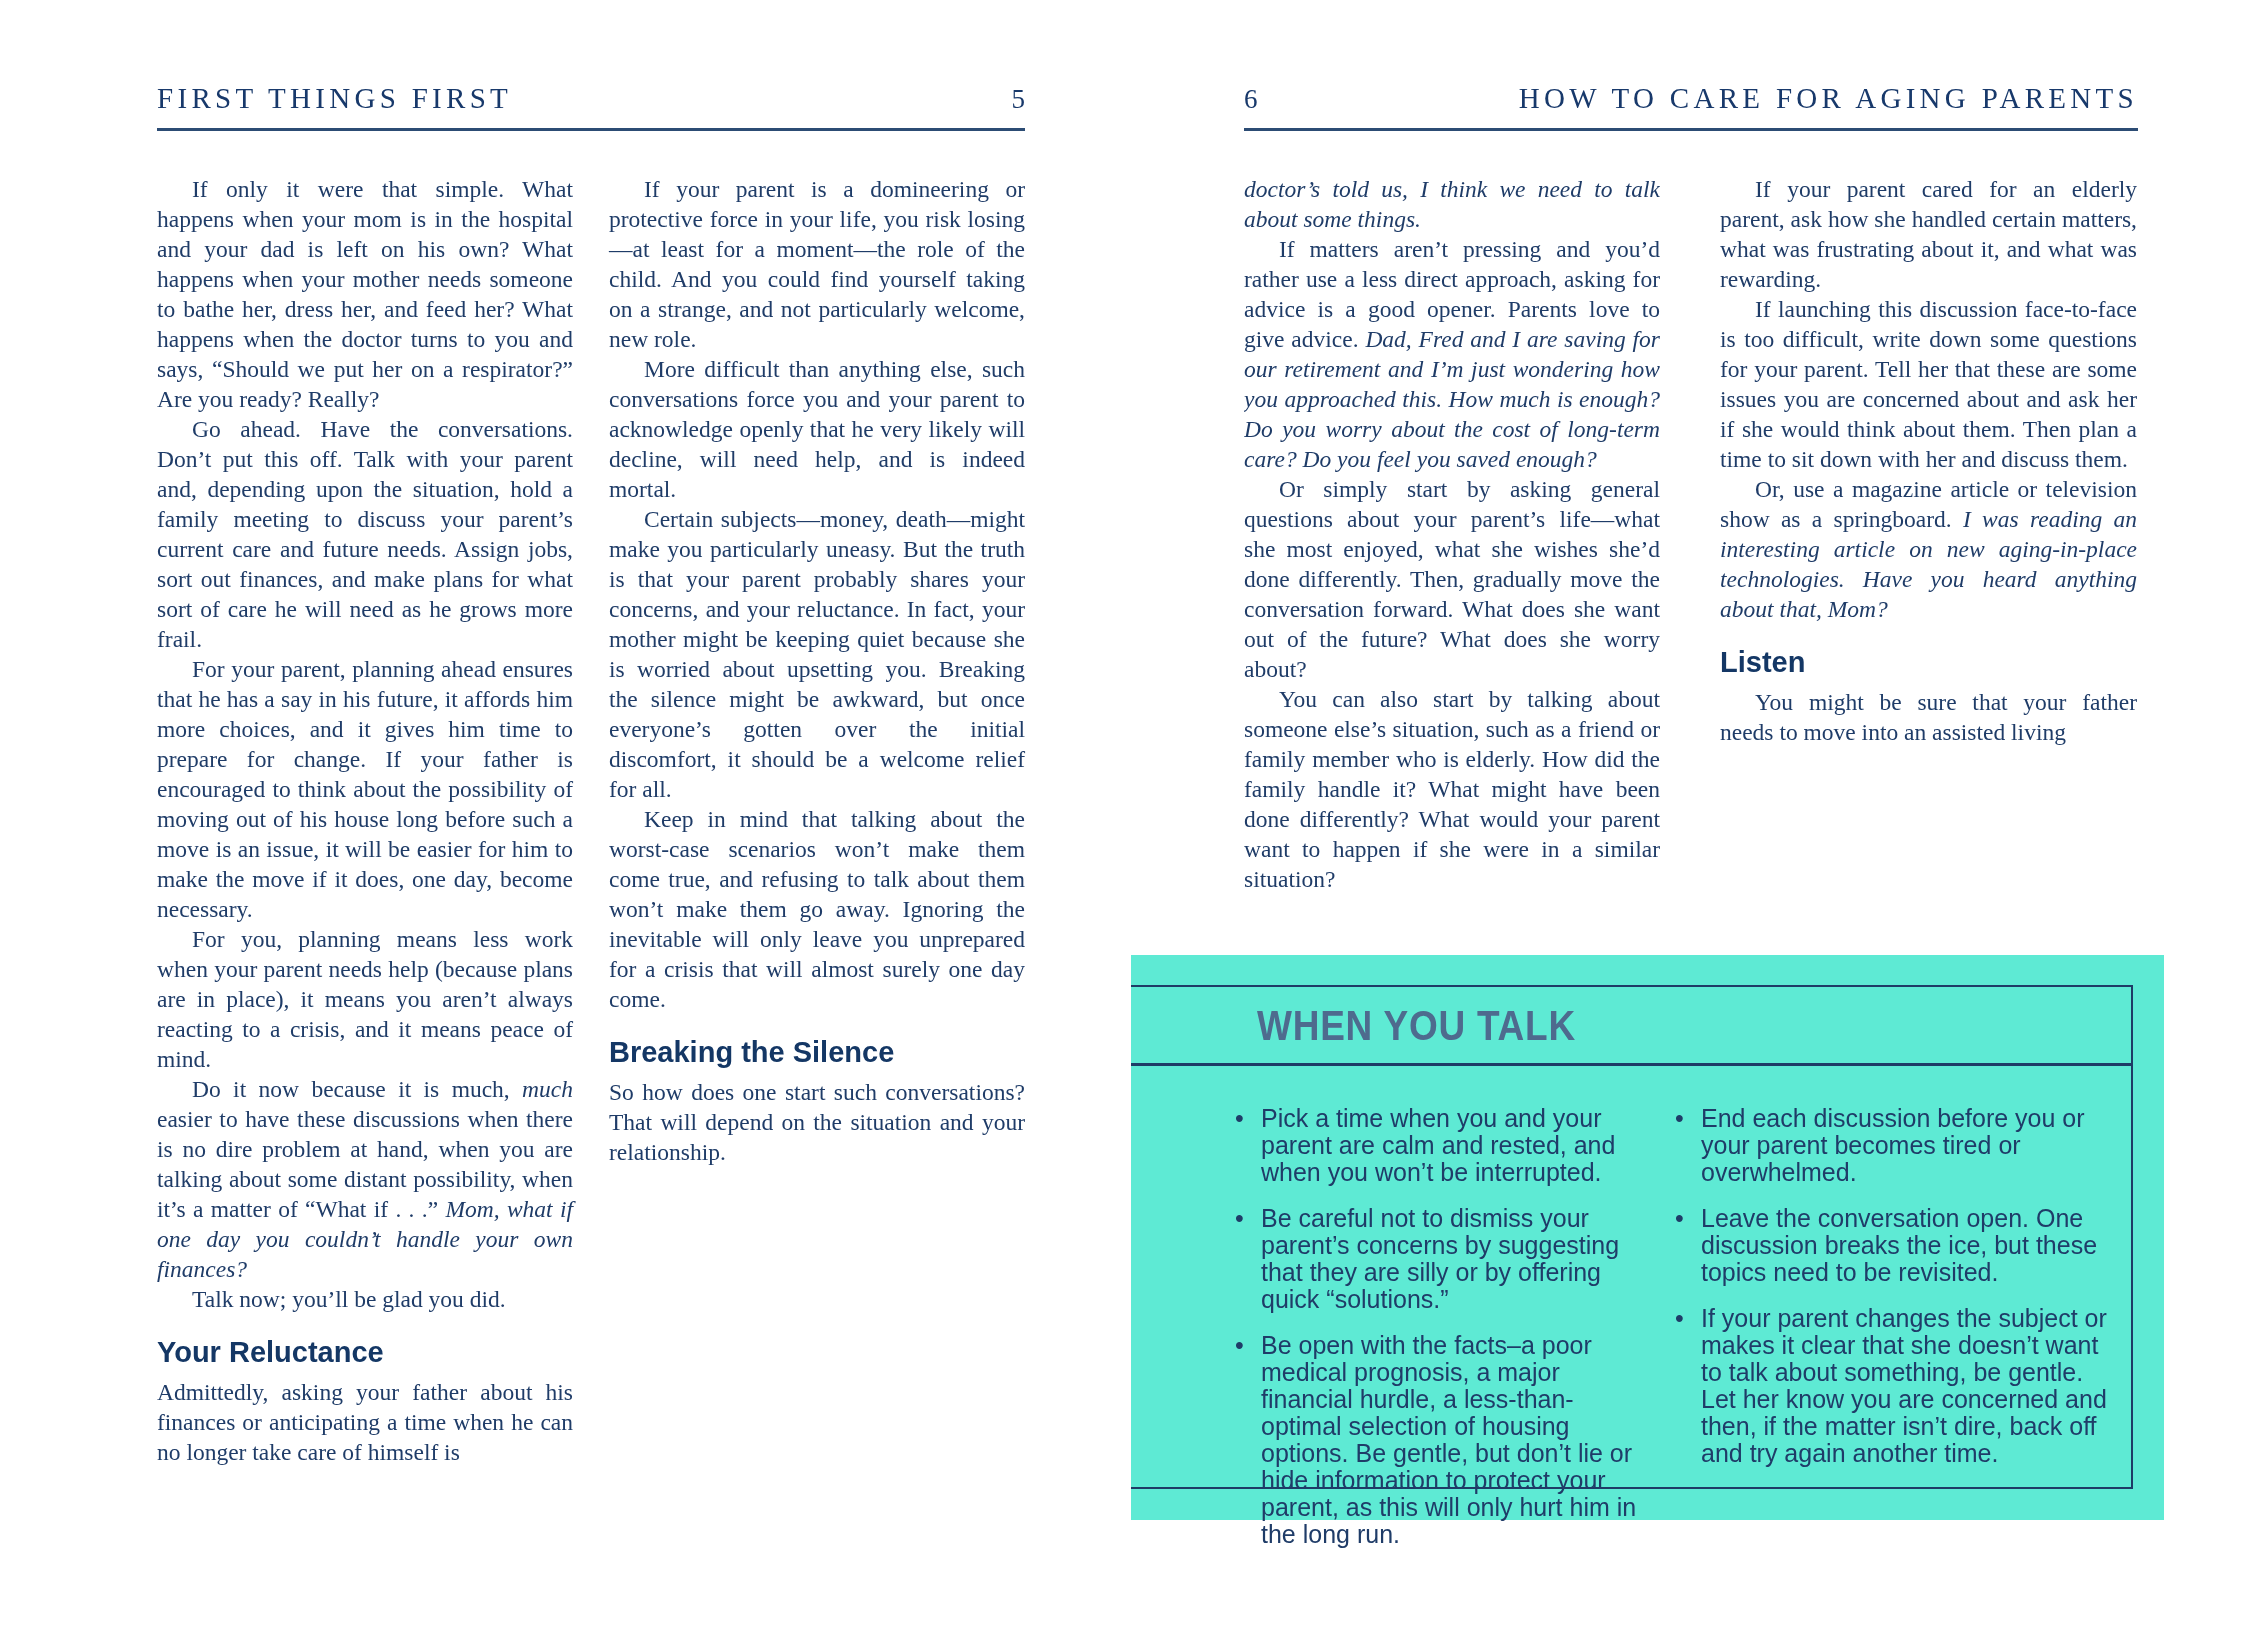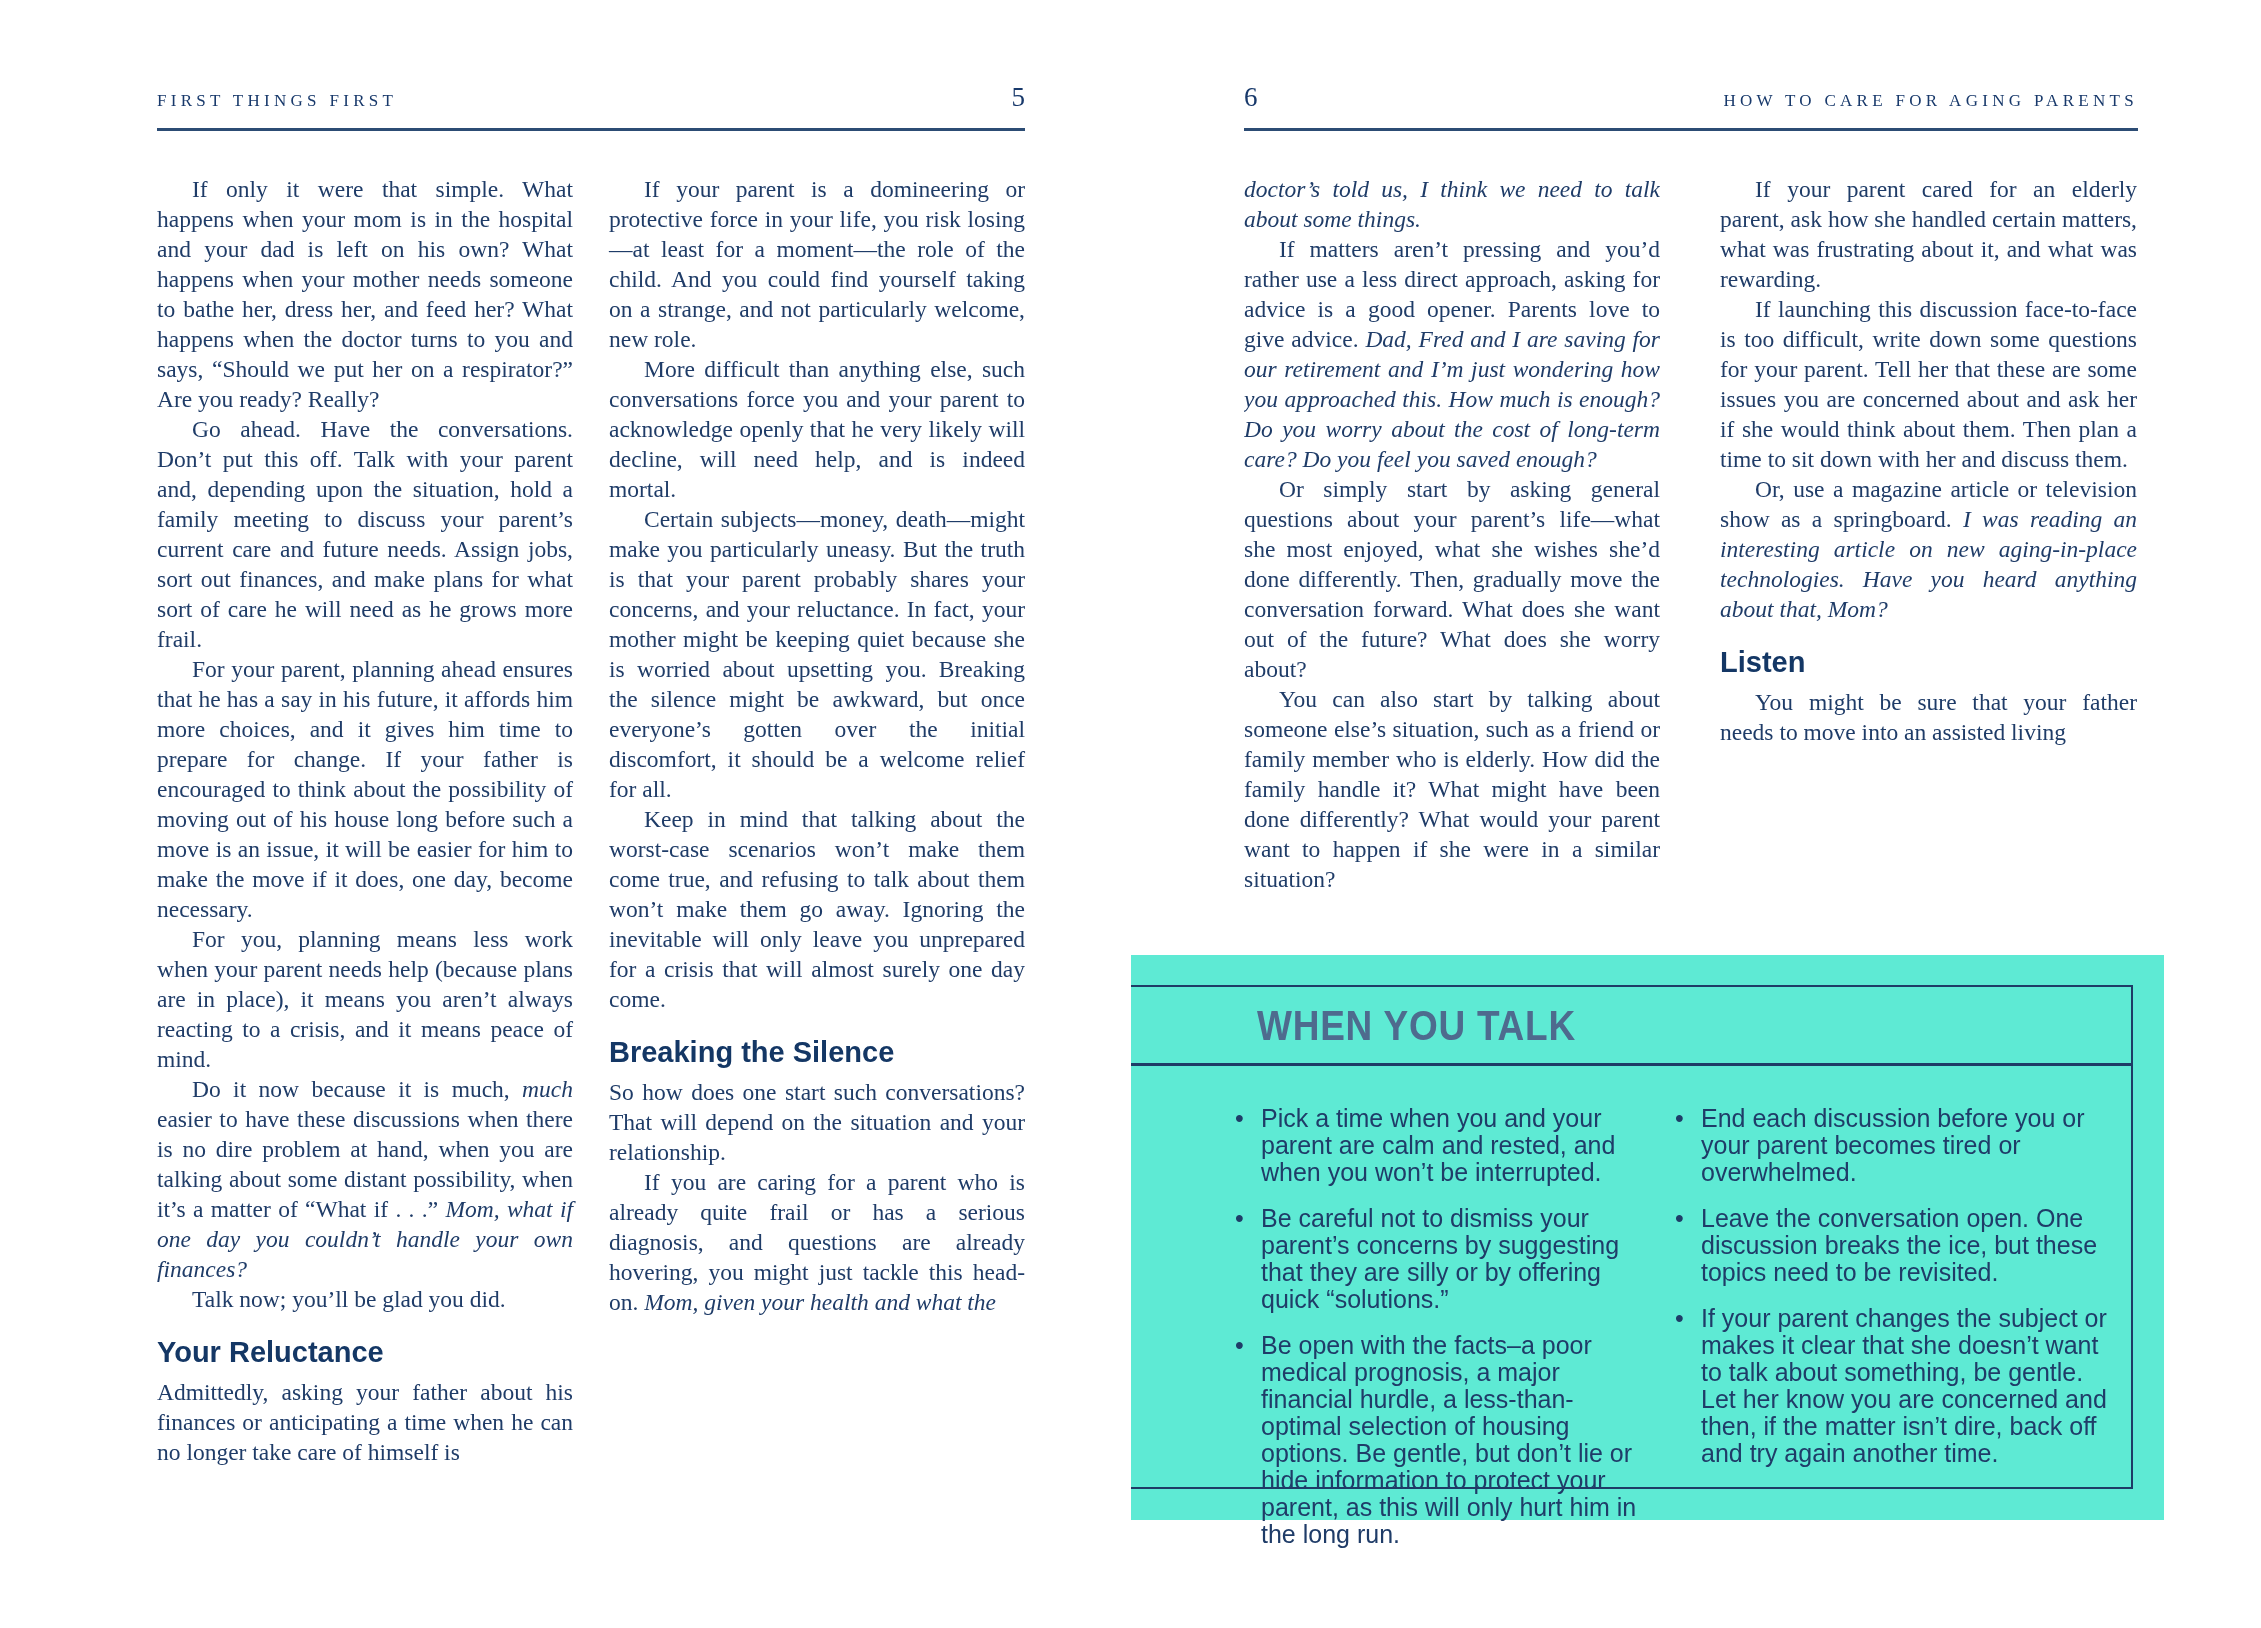--- a/index.html
+++ b/index.html
@@ -10,21 +10,21 @@
     font-family:"Liberation Serif", serif;
     overflow:hidden;
   }
   
   .runhead{
     position:absolute;top:82px;
     display:flex;justify-content:space-between;align-items:baseline;
     color:#18396b;
   }
   .runhead .rh-title{
-    font-size:17px;letter-spacing:4.3px;font-weight:400;
+    font-size:29px;letter-spacing:4.3px;font-weight:400;
   }
   .runhead .rh-num{font-size:27px;letter-spacing:0;}
   .rule{
     position:absolute;top:128px;height:2.6px;background:#2c4c74;
   }
   #head-left{left:157px;width:868px;}
   #rule-left{left:157px;width:868px;}
   #head-right{left:1244px;width:894px;}
   #rule-right{left:1244px;width:894px;}
 
@@ -104,21 +104,20 @@
       <h3>Your Reluctance</h3>
       <p class="para"><span>Admittedly, asking your father about his finances or anticipating a time when he can no longer take care of himself is</span></p>
     </div>
   <div class="col" id="colL2">
       <p class="para indent"><span>If your parent is a domineering or protective force in your life, you risk losing—at least for a moment—the role of the child. And you could find yourself taking on a strange, and not particularly welcome, new role.</span></p>
       <p class="para indent"><span>More difficult than anything else, such conversations force you and your parent to acknowledge openly that he very likely will decline, will need help, and is indeed mortal.</span></p>
       <p class="para indent"><span>Certain subjects—money, death—might make you particularly uneasy. But the truth is that your parent probably shares your concerns, and your reluctance. In fact, your mother might be keeping quiet because she is worried about upsetting you. Breaking the silence might be awkward, but once everyone’s gotten over the initial discomfort, it should be a welcome relief for all.</span></p>
       <p class="para indent"><span>Keep in mind that talking about the worst-case scenarios won’t make them come true, and refusing to talk about them won’t make them go away. Ignoring the inevitable will only leave you unprepared for a crisis that will almost surely one day come.</span></p>
       <h3>Breaking the Silence</h3>
       <p class="para"><span>So how does one start such conversations? That will depend on the situation and your relationship.</span></p>
-      <p class="para indent"><span>If you are caring for a parent who is already quite frail or has a serious diagnosis, and questions are already hovering, you might just tackle this head-on. </span><span class="it">Mom, given your health and what the</span></p>
     </div>
 </div>
 
 <div>
   <div class="runhead" id="head-right">
     <span class="rh-num">6</span>
     <span class="rh-title">HOW TO CARE FOR AGING PARENTS</span>
   </div>
   <div class="rule" id="rule-right"></div>
   <div class="col" id="colR1">

